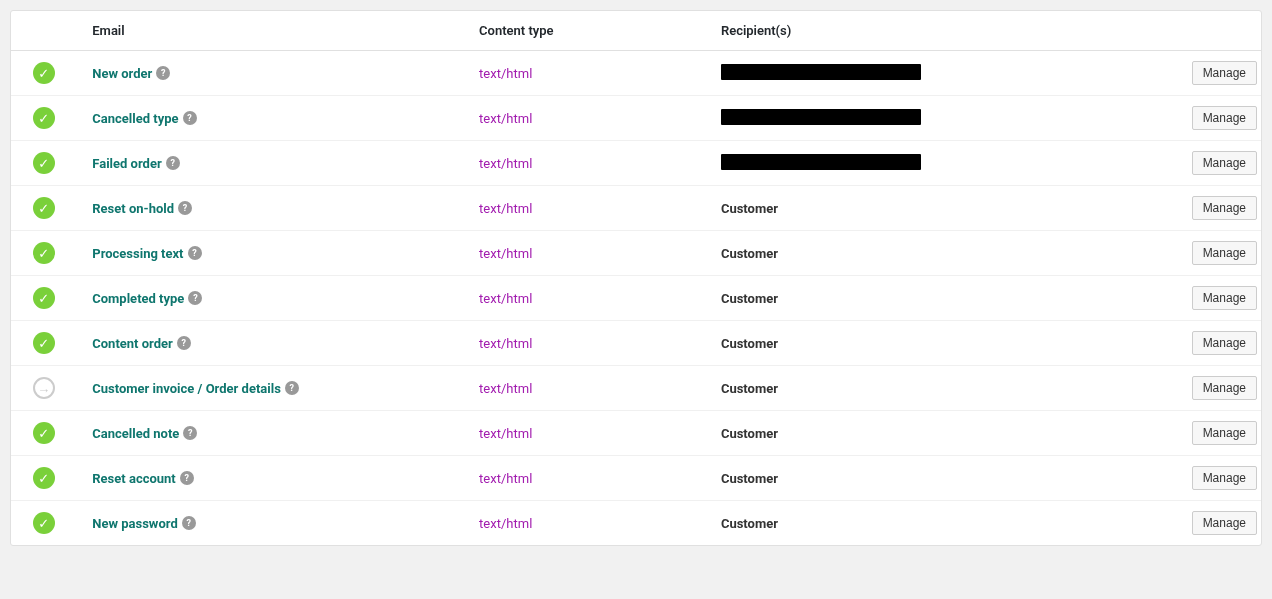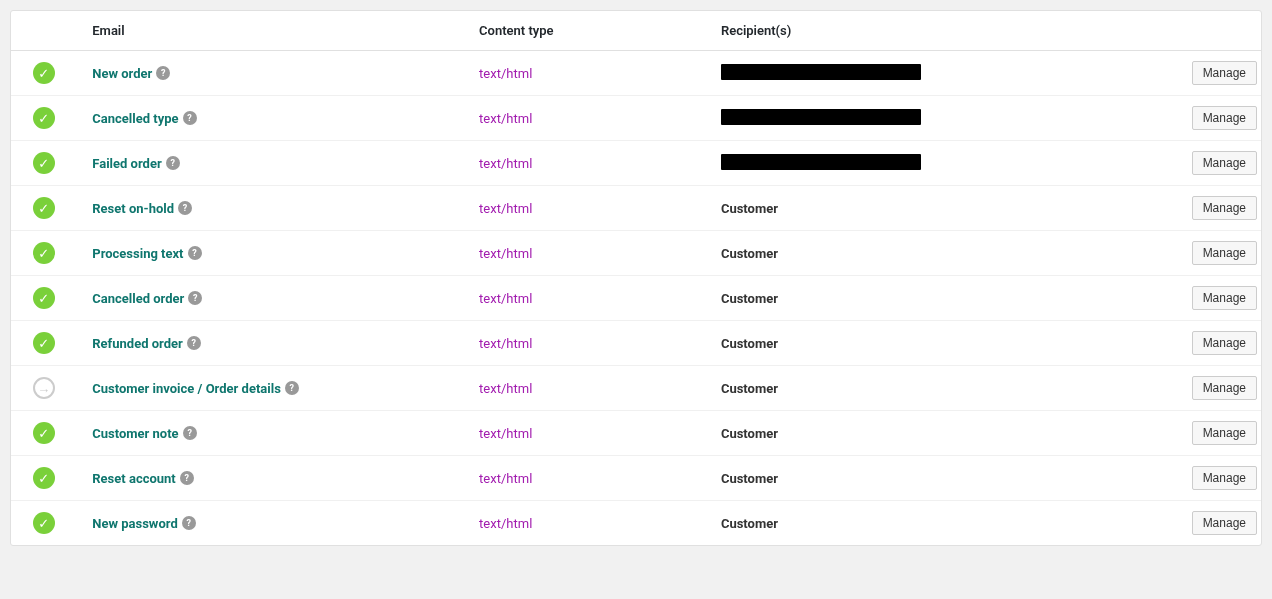--- a/index.html
+++ b/index.html
@@ -216,33 +216,33 @@
             </div>
           </td>
           <td class="content-type-cell">text/html</td>
           <td class="recipients-cell">Customer</td>
           <td class="actions-cell"><button class="manage-btn">Manage</button></td>
         </tr>
         <tr>
           <td class="status-cell"><span class="status-icon status-enabled">✓</span></td>
           <td class="email-cell">
             <div class="email-name-wrap">
-              <a class="email-link" href="#">Cancelled order</a>
-              <span class="help-icon">?</span>
-            </div>
-          </td>
-          <td class="content-type-cell">text/html</td>
-          <td class="recipients-cell">Customer</td>
-          <td class="actions-cell"><button class="manage-btn">Manage</button></td>
-        </tr>
-        <tr>
-          <td class="status-cell"><span class="status-icon status-enabled">✓</span></td>
-          <td class="email-cell">
-            <div class="email-name-wrap">
-              <a class="email-link" href="#">Refunded order</a>
+              <a class="email-link" href="#">Completed type</a>
+              <span class="help-icon">?</span>
+            </div>
+          </td>
+          <td class="content-type-cell">text/html</td>
+          <td class="recipients-cell">Customer</td>
+          <td class="actions-cell"><button class="manage-btn">Manage</button></td>
+        </tr>
+        <tr>
+          <td class="status-cell"><span class="status-icon status-enabled">✓</span></td>
+          <td class="email-cell">
+            <div class="email-name-wrap">
+              <a class="email-link" href="#">Content order</a>
               <span class="help-icon">?</span>
             </div>
           </td>
           <td class="content-type-cell">text/html</td>
           <td class="recipients-cell">Customer</td>
           <td class="actions-cell"><button class="manage-btn">Manage</button></td>
         </tr>
         <tr>
           <td class="status-cell"><span class="status-icon status-manual">→</span></td>
           <td class="email-cell">
@@ -252,21 +252,21 @@
             </div>
           </td>
           <td class="content-type-cell">text/html</td>
           <td class="recipients-cell">Customer</td>
           <td class="actions-cell"><button class="manage-btn">Manage</button></td>
         </tr>
         <tr>
           <td class="status-cell"><span class="status-icon status-enabled">✓</span></td>
           <td class="email-cell">
             <div class="email-name-wrap">
-              <a class="email-link" href="#">Customer note</a>
+              <a class="email-link" href="#">Cancelled note</a>
               <span class="help-icon">?</span>
             </div>
           </td>
           <td class="content-type-cell">text/html</td>
           <td class="recipients-cell">Customer</td>
           <td class="actions-cell"><button class="manage-btn">Manage</button></td>
         </tr>
         <tr>
           <td class="status-cell"><span class="status-icon status-enabled">✓</span></td>
           <td class="email-cell">

